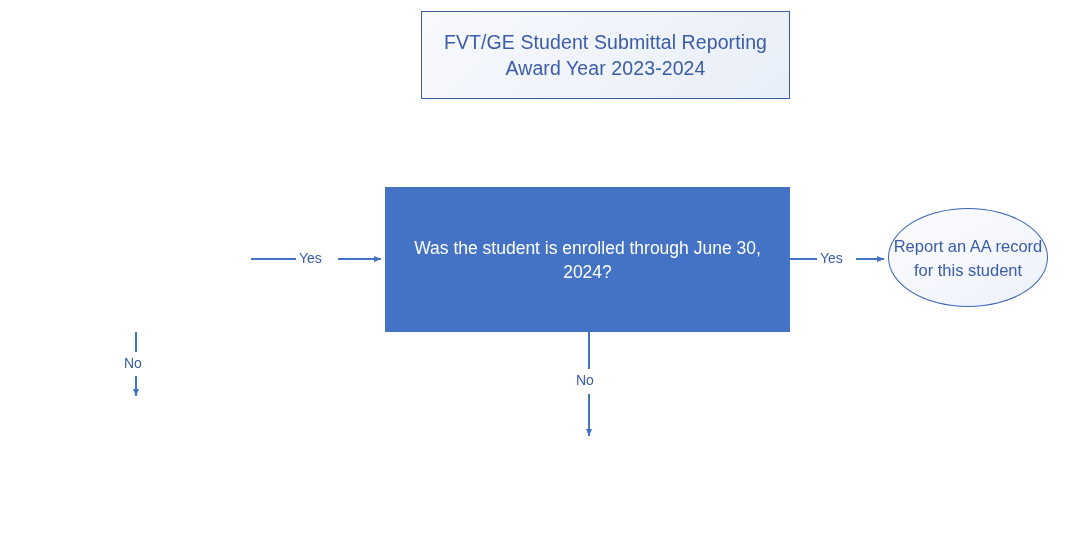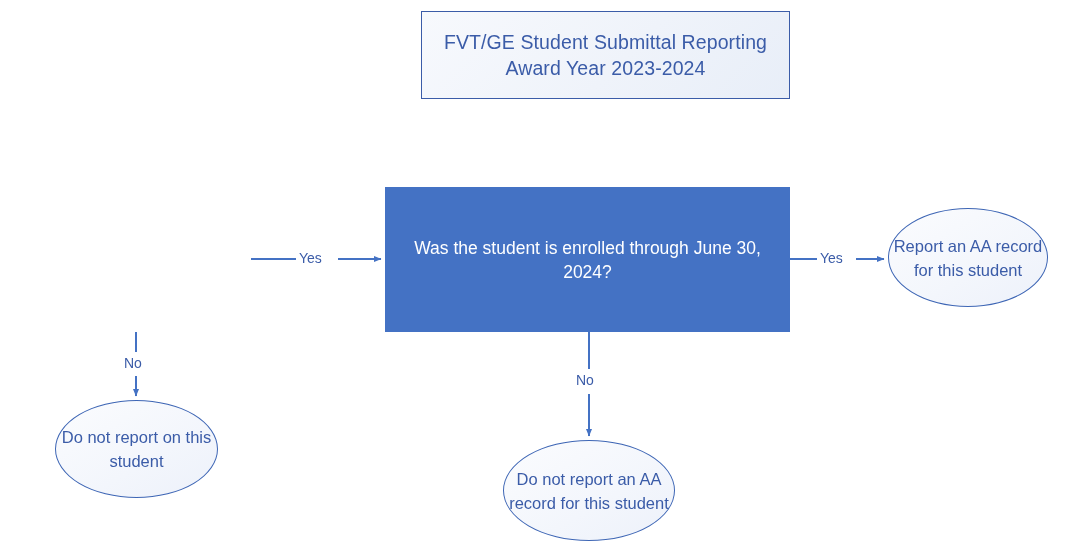--- a/index.html
+++ b/index.html
@@ -177,27 +177,21 @@
 
 
   <div class="proc-box" id="box-enrolled">
     <div class="proc-text">Was the student is enrolled through June 30, 2024?</div>
   </div>
 
   <div class="ellipse" id="ellipse-report-aa">
     <div class="ellipse-text">Report an AA record for this student</div>
   </div>
 
-  <div class="ellipse" id="ellipse-no-report">
-    <div class="ellipse-text">Do not report on this student</div>
-  </div>
 
-  <div class="ellipse" id="ellipse-no-aa">
-    <div class="ellipse-text">Do not report an AA record for this student</div>
-  </div>
 
   <div class="edge-label" id="label-yes-1">Yes</div>
 
   <div class="edge-label" id="label-yes-2">Yes</div>
 
   <div class="edge-label" id="label-no-1">No</div>
 
   <div class="edge-label" id="label-no-2">No</div>
 
 </div>

